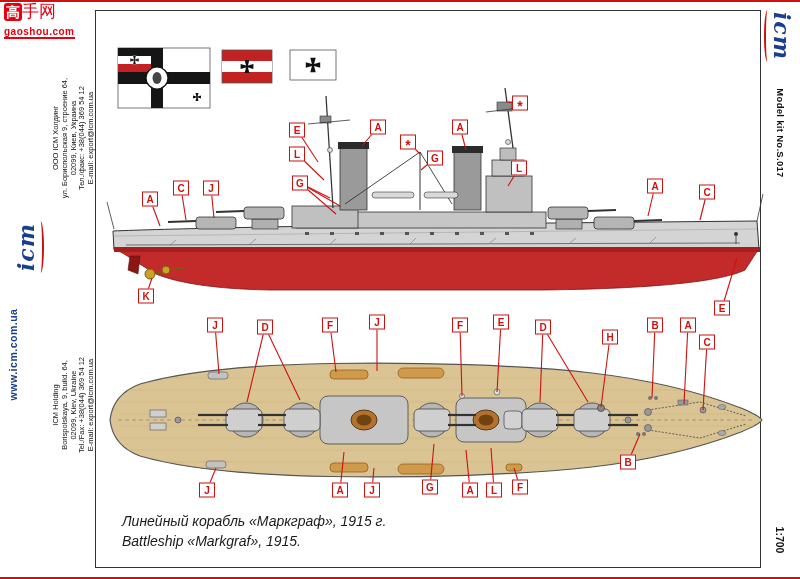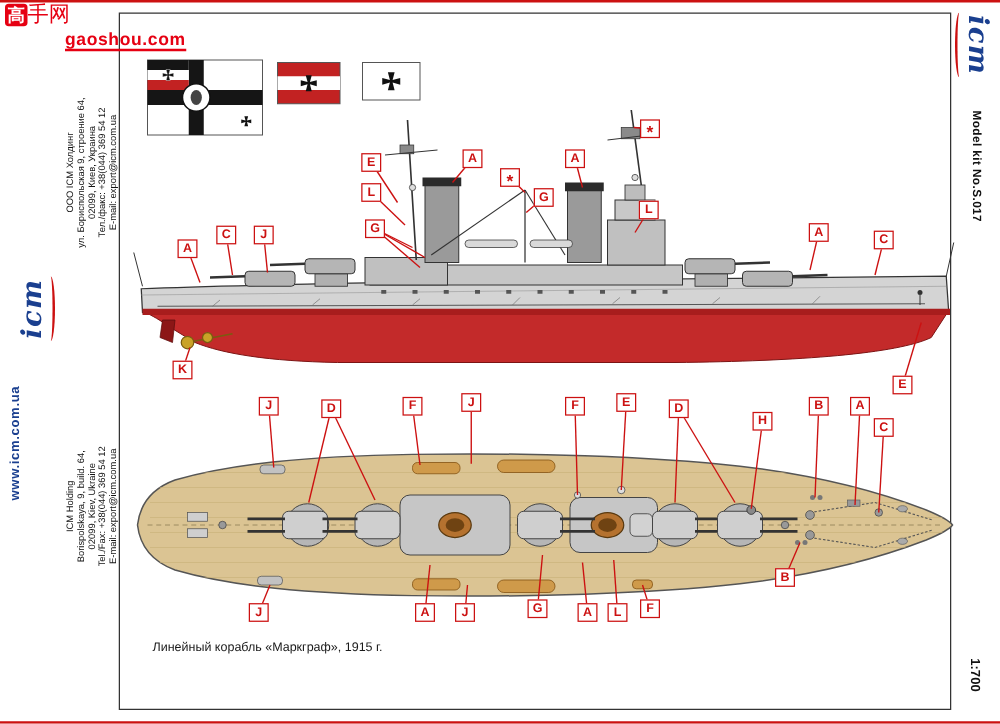--- a/index.html
+++ b/index.html
@@ -14,35 +14,35 @@
            background:#fff;border:1.6px solid #cc1111;color:#cc1111;font-weight:bold;
            font-size:10px;display:flex;align-items:center;justify-content:center;
            box-sizing:border-box;}
   .callout.star{font-size:14px;padding-top:5px;}
   #leader-lines line{stroke:#cc1111;stroke-width:1.1;}
   
   .watermark{position:absolute;left:4px;top:3px;z-index:6;}
   .wm-box{display:inline-block;width:18px;height:18px;background:#e60012;color:#fff;
           font-weight:bold;font-size:14px;line-height:18px;text-align:center;border-radius:3px;}
   .wm-cn{color:#e60012;font-weight:normal;font-size:17px;vertical-align:top;line-height:18px;}
-  .wm-domain{color:#e60012;font-size:14px;font-weight:bold;border-bottom:2px solid #e60012;
-             display:inline-block;letter-spacing:.5px;margin-top:1px;margin-left:48px;}
+  .wm-domain{color:#e60012;font-size:10px;font-weight:bold;border-bottom:2px solid #e60012;
+             display:inline-block;letter-spacing:.5px;margin-top:1px;}
   
   .vblock{position:absolute;font-size:7.5px;color:#111;line-height:8.8px;white-space:nowrap;
           text-align:center;z-index:2;}
   .rot-ccw{transform:rotate(-90deg);transform-origin:center;}
   .rot-cw{transform:rotate(90deg);transform-origin:center;}
   .website{font-size:10.5px;font-weight:bold;color:#1a3f8f;letter-spacing:.5px;}
   .icm-logo{font-family:"DejaVu Serif",serif;font-style:italic;font-weight:bold;
             font-size:22px;color:#1a3f8f;letter-spacing:1px;line-height:22px;}
   .icm-script{height:5px;border-bottom:2px solid #cc1111;border-radius:50%;width:52px;margin:0 auto;}
   .modelkit{font-size:9.5px;font-weight:bold;color:#111;letter-spacing:.3px;}
   .scale{font-size:10.5px;font-weight:bold;color:#111;}
-  .caption{position:absolute;left:122px;top:512px;font-size:10px;line-height:1.4;
-           color:#1a1a1a;z-index:2;}
+  .caption{position:absolute;left:122px;top:512px;font-size:14px;line-height:1.4;
+           color:#1a1a1a;z-index:2;font-style:italic;}
 </style>
 </head>
 <body>
 
 <div class="page-rule" style="top:0;"></div>
 <div class="page-rule" style="top:577px;"></div>
 
 <div class="frame"></div>
 
 <div class="watermark">
@@ -85,20 +85,21 @@
 <div class="vblock rot-cw modelkit" style="left:718px;top:127px;width:120px;height:12px;">
   <span>Model kit No.S.017</span>
 </div>
 
 <div class="vblock rot-cw scale" style="left:756px;top:534px;width:44px;height:12px;">
   <span>1:700</span>
 </div>
 
 <div class="caption">
   <div>Линейный корабль «Маркграф», 1915 г.</div>
+  <div>Battleship «Markgraf», 1915.</div>
 </div>
 
 <svg id="art" width="800" height="579" viewBox="0 0 800 579">
   <defs>
     <path id="crossp" d="M -3 -8 L 3 -8 L 1.2 -1.2 L 8 -3 L 8 3 L 1.2 1.2 L 3 8 L -3 8 L -1.2 1.2 L -8 3 L -8 -3 L -1.2 -1.2 Z"></path>
     <path id="deckPath" d="M110,420 C112,403 121,391 140,384 C185,371 245,365 330,363.5 C420,362 520,365 592,373 C652,380 702,393 741,408 C753,413 760,417 762,420 C760,423 753,427 741,432 C702,447 652,460 592,467 C520,475 420,478 330,476.5 C245,475 185,469 140,456 C121,449 112,437 110,420 Z"></path>
     <clipPath id="deckClip">
         <use href="#deckPath"></use>
       </clipPath>
   </defs>

